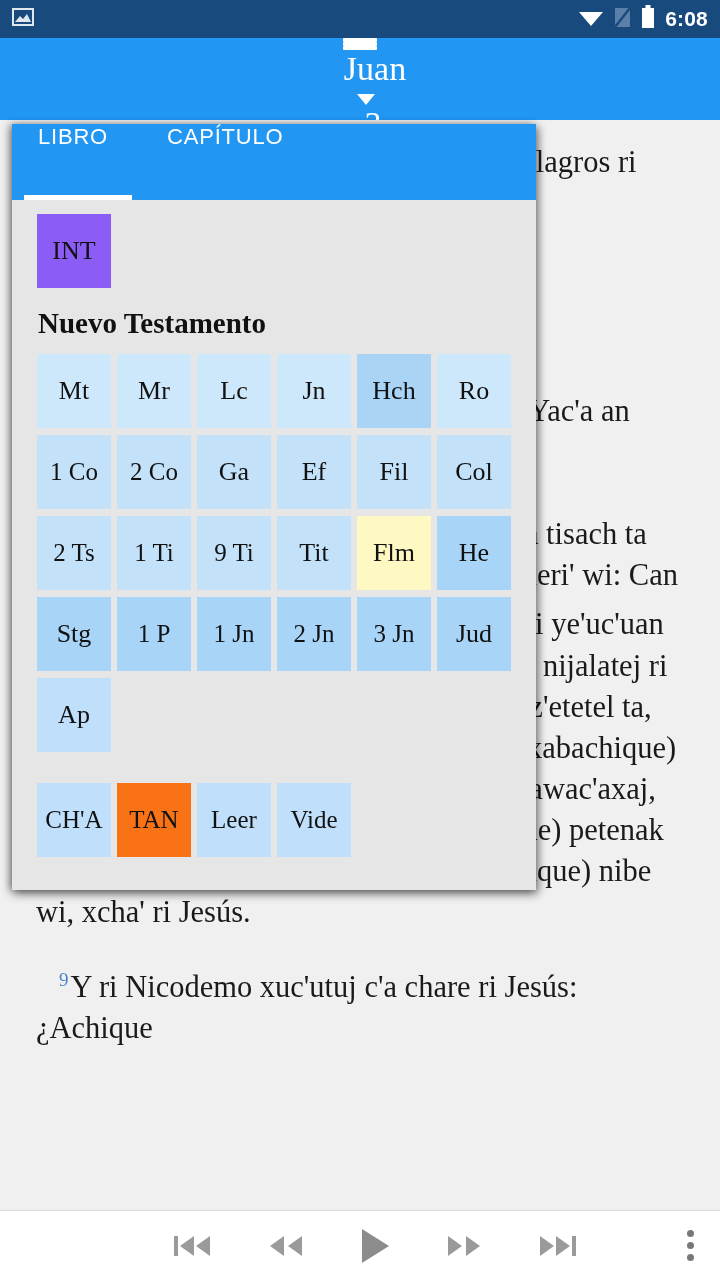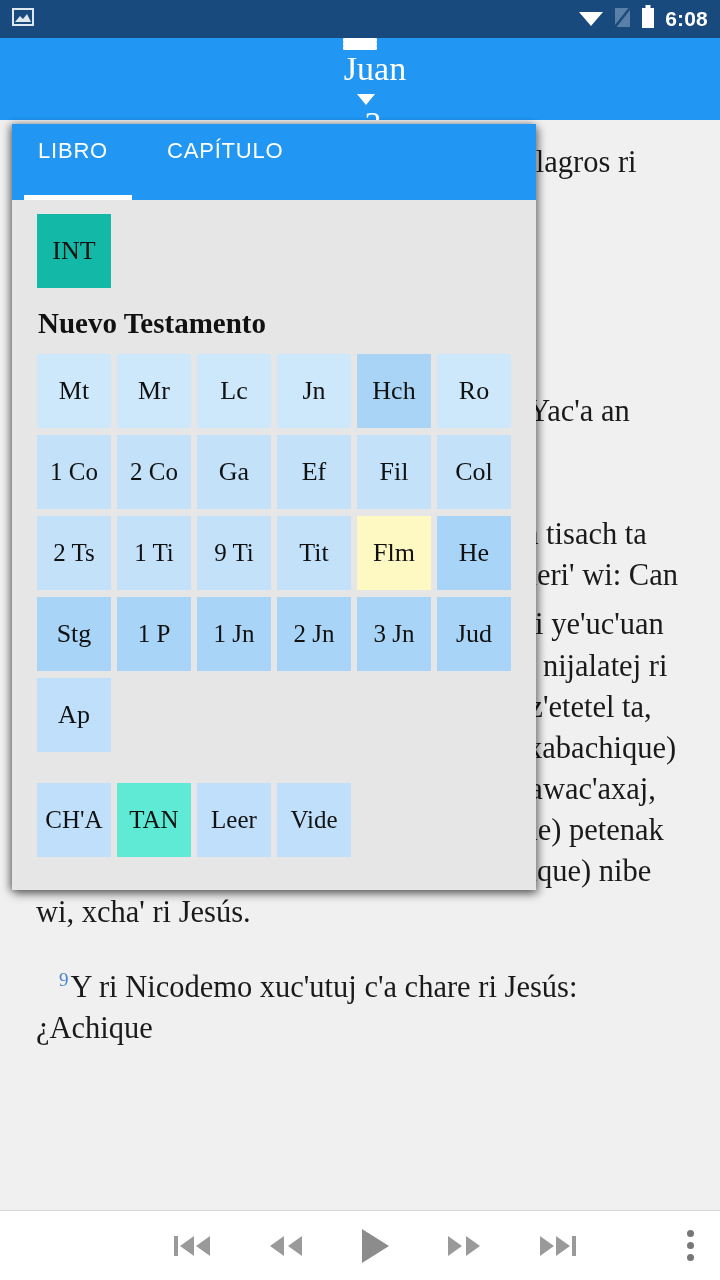--- a/index.html
+++ b/index.html
@@ -64,21 +64,21 @@
 
   
   .panel{
     position:absolute; left:12px; top:124px; width:524px; height:766px;
     background:#e6e6e6;
     box-shadow:-3px 0 7px rgba(0,0,0,0.30), 3px 3px 8px rgba(0,0,0,0.32),
                 0 4px 10px rgba(0,0,0,0.30);
     overflow:hidden;
   }
   .panel-tabs{
-    height:76px; background:#2196f3; display:flex; align-items:center;
+    height:76px; background:#2196f3; display:flex; align-items:flex-start;
     position:relative;
   }
   .ptab{
     color:#ffffff; font-size:22px; letter-spacing:0.8px;
     padding:0 0 22px 0; cursor:pointer;
   }
   .ptab.libro{ margin-left:26px; width:82px; text-align:left; }
   .ptab.cap{ margin-left:47px; }
   .tab-underline{
     position:absolute; left:12px; bottom:0; width:108px; height:5px;
@@ -213,21 +213,21 @@
 
     <div class="panel-tabs">
       <span class="ptab libro">LIBRO</span>
       <span class="ptab cap">CAPÍTULO</span>
       <span class="tab-underline"></span>
     </div>
 
     <div class="panel-body">
 
       <div class="grid">
-        <div class="cell" style="background:#14b8a6">
+        <div class="cell" style="background:#8b5cf6">
           <span>INT</span>
         </div>
       </div>
 
       <div class="section-title">Nuevo Testamento</div>
 
       <div class="grid">
         <div class="cell" style="background:#cee8fb">
             <span>Mt</span>
           </div>
@@ -306,21 +306,21 @@
           </div>
         <div class="cell" style="background:#bfdffb">
             <span>Ap</span>
           </div>
       </div>
 
       <div class="grid bottom-grid">
         <div class="cell w2" style="background:#bfdffb">
             <span>CH'A</span>
           </div>
-        <div class="cell w2" style="background:#5eead4">
+        <div class="cell w2" style="background:#f97316">
             <span>TAN</span>
           </div>
         <div class="cell w2" style="background:#bfdffb">
             <span>Leer</span>
           </div>
         <div class="cell w2" style="background:#bfdffb">
             <span>Vide</span>
           </div>
       </div>
 

